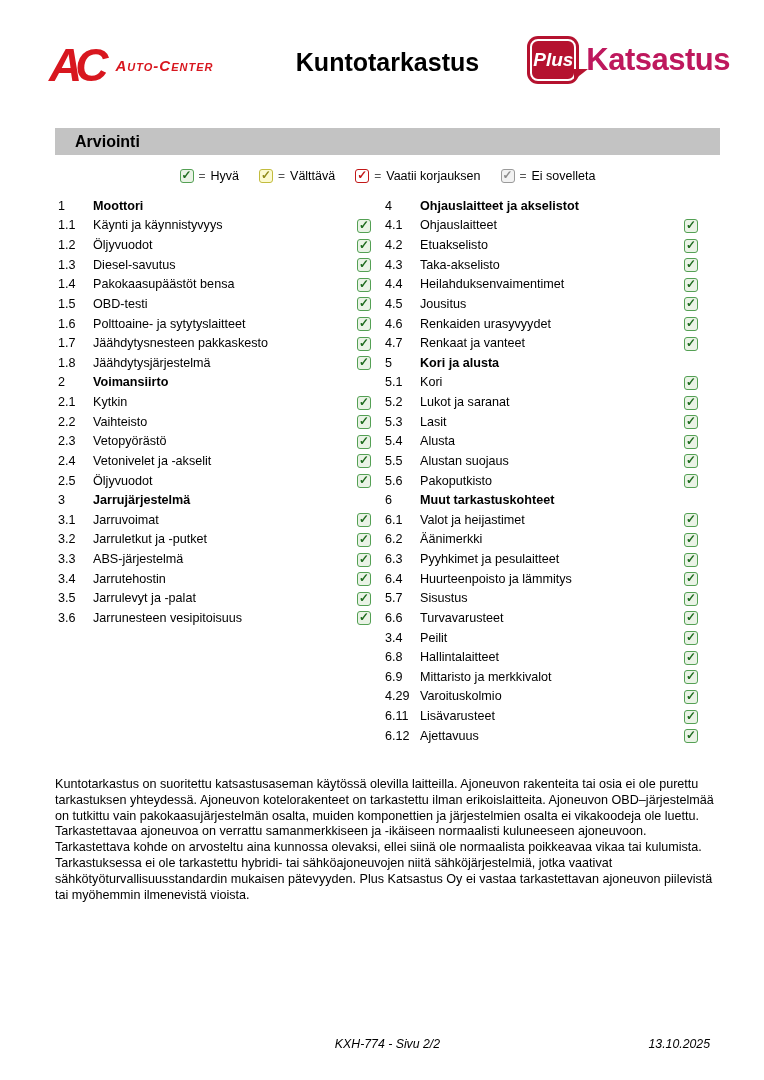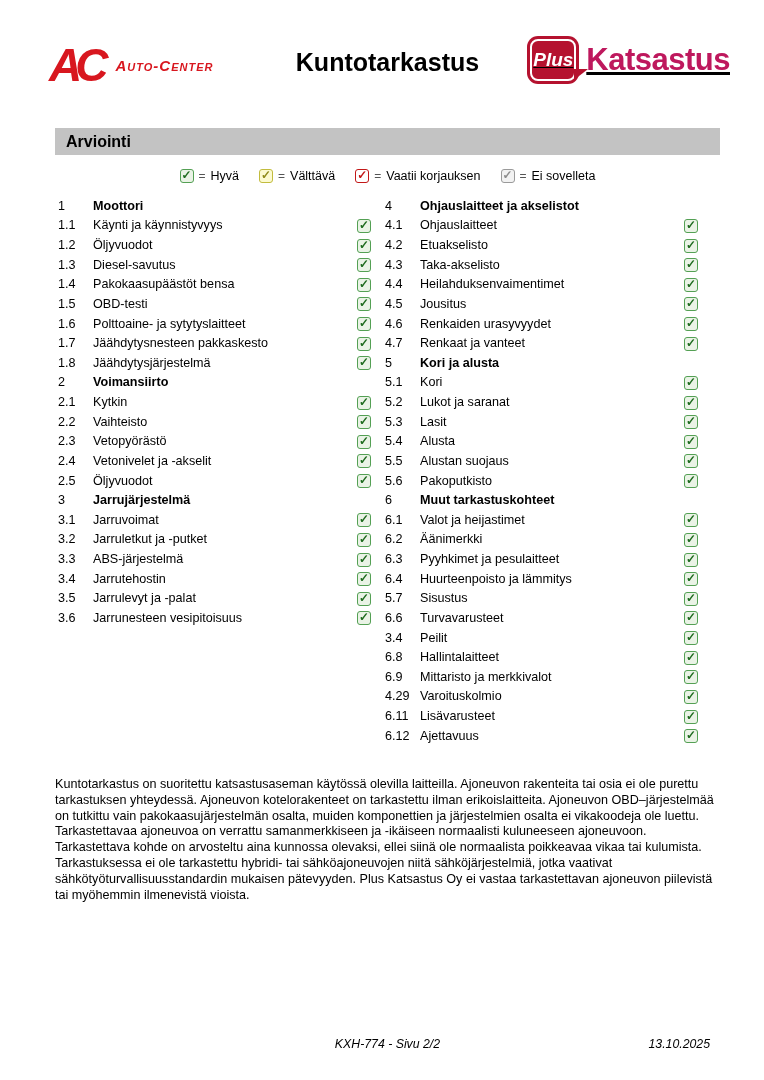--- a/index.html
+++ b/index.html
@@ -9,34 +9,34 @@
 
   
   .header { position:absolute; top:36px; left:45px; right:34px; height:60px; }
   .ac-logo { position:absolute; left:4px; top:6px; display:flex; align-items:center; }
   .ac-mark { font-size:46px; font-weight:900; font-style:italic; letter-spacing:-7px; line-height:1;
              padding-right:10px; }
   .ac-text { font-size:15px; font-weight:800; font-style:italic; font-variant:small-caps;
              letter-spacing:1px; margin-left:4px; }
   .doc-title { position:absolute; left:50%; top:12px; transform:translateX(-50%);
                font-size:25px; font-weight:bold; white-space:nowrap; }
-  .plus-logo { position:absolute; right:0; top:0; display:flex; align-items:center;text-decoration:underline; }
+  .plus-logo { position:absolute; right:0; top:0; display:flex; align-items:center; }
   .plus-badge { position:relative; width:52px; height:48px; border-radius:11px;
                 display:flex; align-items:center; justify-content:center;
                 color:#fff; font-size:19px; font-weight:bold; font-style:italic; }
   .plus-badge::before { content:""; position:absolute; inset:3px; border:2px solid #fff;
                         border-radius:8px; }
   .plus-tail { position:absolute; right:-9px; bottom:4px; width:0; height:0;
                border-left:14px solid; border-bottom:11px solid transparent; }
   .plus-text { font-size:31px; font-weight:bold; letter-spacing:-0.5px; margin-left:7px; }
 
   
   .section-bar { position:absolute; top:128px; left:55px; width:665px; height:27px;
                  background:#c3c3c3; font-size:16px; font-weight:bold; line-height:27px;
-                 padding-left:11px; }
+                 padding-left:20px; }
 
   
   .legend { position:absolute; top:169px; left:55px; width:665px; display:flex;
             justify-content:center; align-items:center; gap:20px; font-size:12.5px; }
   .legend-item { display:flex; align-items:center; gap:5px; }
   .legend-eq { font-size:12px; color:#555; }
 
   
   .cb { width:14px; height:14px; border-radius:3px; border:1.5px solid;
         display:inline-flex; align-items:center; justify-content:center; flex:0 0 auto; }

